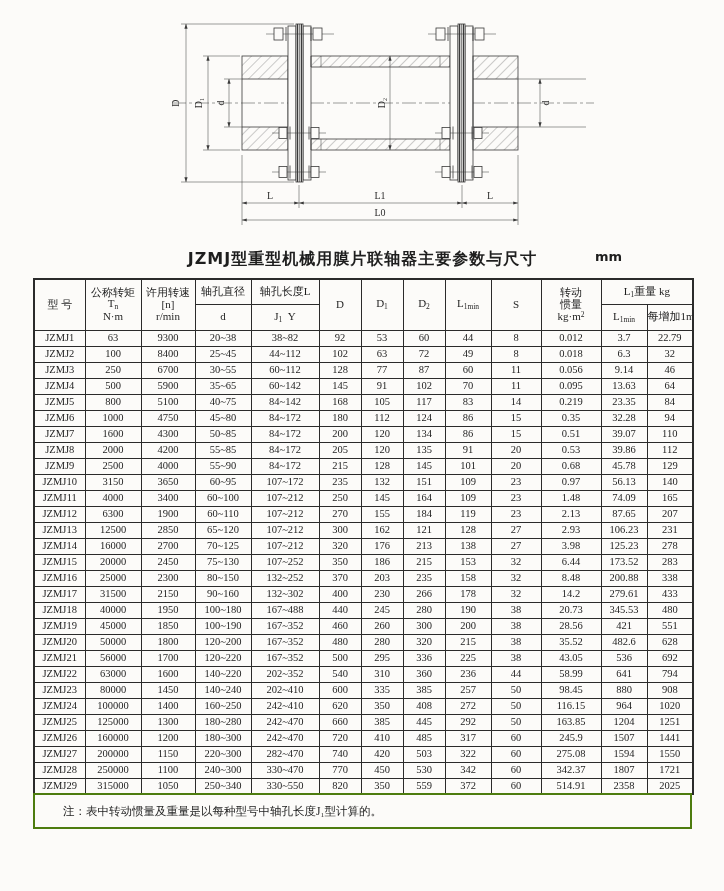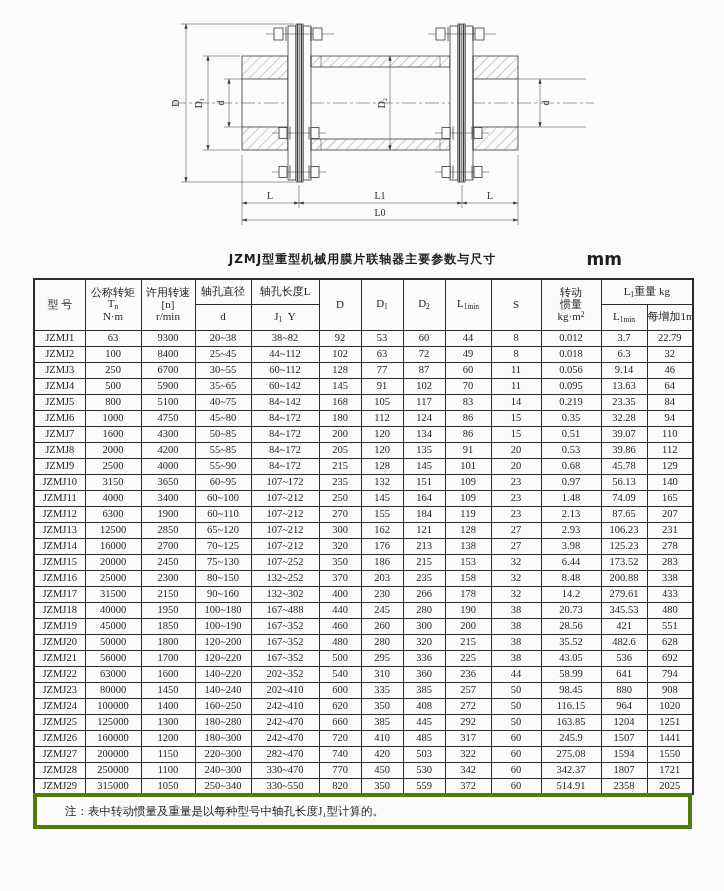--- a/index.html
+++ b/index.html
@@ -7,44 +7,44 @@
     width:724px; height:891px; background:#fcfbf9; color:#1e1e1e;
     font-family:"Liberation Serif","DejaVu Serif",serif;
     position:relative; overflow:hidden;
   }
   .diagram-wrap { width:724px; height:240px; }
   .title-row {
     position:relative; width:659px; margin:6px 0 6px 33px; height:26px;
   }
   .doc-title {
     text-align:center; font-family:"DejaVu Sans","Liberation Sans",sans-serif;
-    font-weight:bold; font-size:12px; letter-spacing:1px; line-height:26px;
+    font-weight:bold; font-size:16px; letter-spacing:1px; line-height:26px;
   }
   .unit-label {
     position:absolute; right:70px; top:3px;
     font-family:"DejaVu Sans","Liberation Sans",sans-serif;
-    font-weight:bold; font-size:17px;
+    font-weight:bold; font-size:13px;
   }
   table.params {
     border-collapse:collapse; table-layout:fixed; width:659px; margin-left:33px;
     border:2px solid #2b2b2b;
   }
   table.params th, table.params td {
     border:1px solid #2b2b2b; text-align:center; vertical-align:middle;
     font-family:"Liberation Serif","DejaVu Serif",serif;
     font-size:10.5px; line-height:1.05; padding:0; height:16px;
     white-space:nowrap; overflow:hidden; font-weight:normal;
   }
   table.params thead th { font-size:11px; height:25px; }
   table.params thead tr:first-child th[rowspan] { height:51px; }
   table.params sub { font-size:7.5px; vertical-align:-2px; }
   table.params sup { font-size:7.5px; vertical-align:3px; }
   .note-box {
     width:659px; margin-left:33px; margin-top:-2px;
-    border:4px solid #4d7c0f; height:36px;
+    border:2px solid #4d7c0f; height:36px;
     display:flex; align-items:center; padding-left:28px;
     font-size:11.5px;
   }
   svg text {
     font-family:"Liberation Serif","DejaVu Serif",serif;
     font-size:10px; fill:#2f2f2f;
   }
 </style>
 </head>
 <body>

